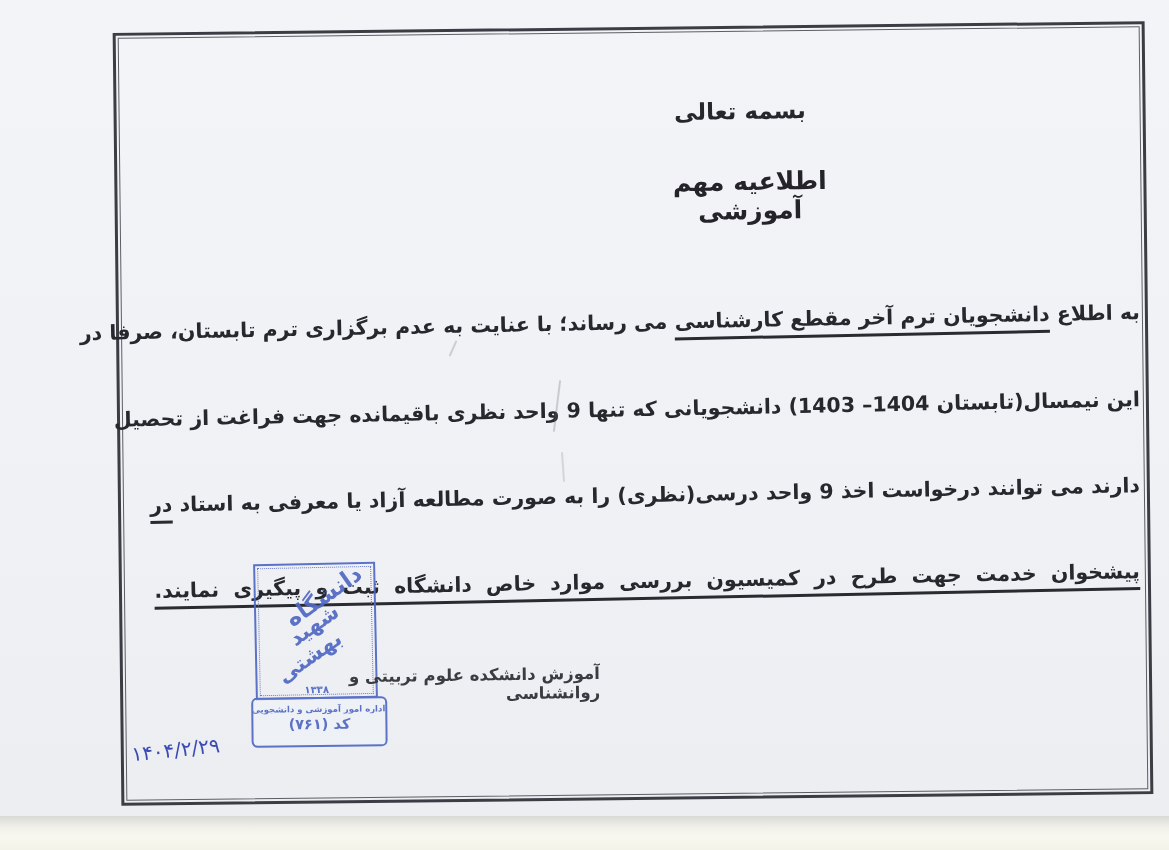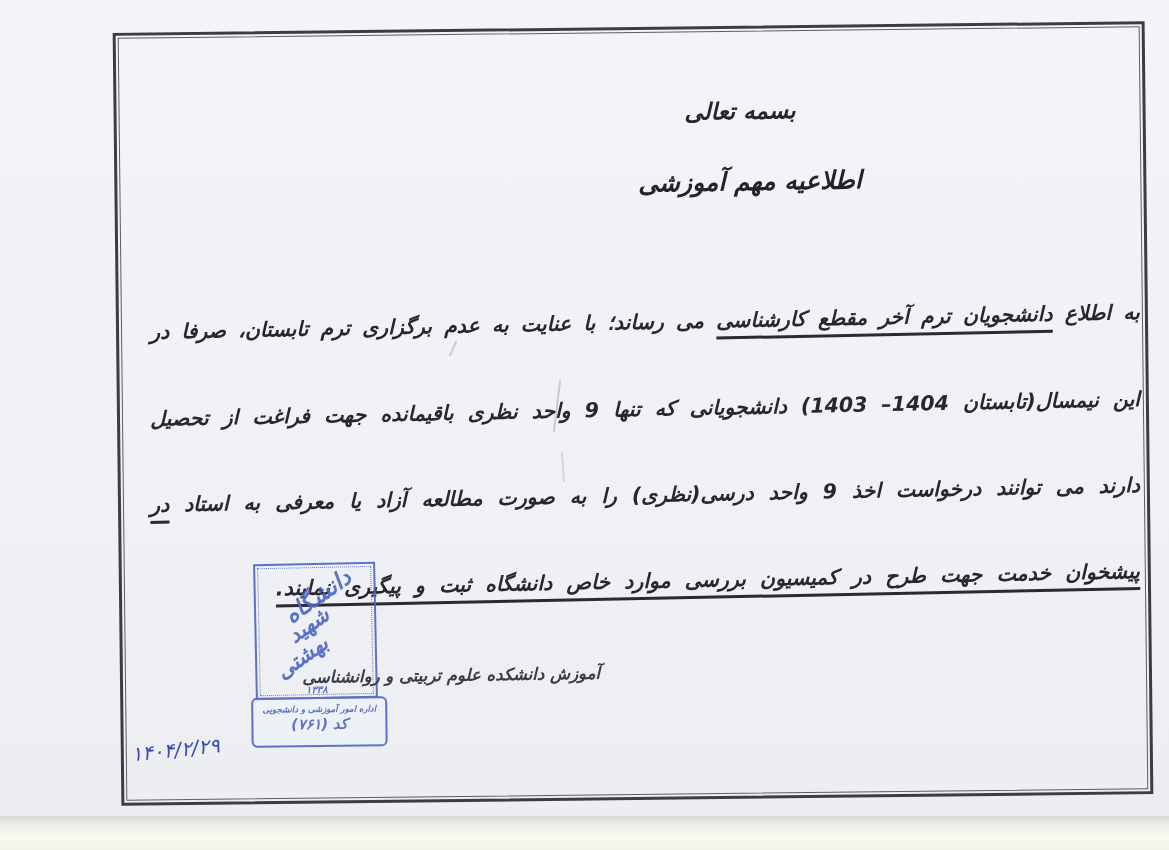--- a/index.html
+++ b/index.html
@@ -1,21 +1,21 @@
 <!DOCTYPE html>
 <html lang="fa"><head>
 <meta charset="utf-8">
 <style>
   html,body{margin:0;padding:0;}
   body{
     width:1169px;height:850px;overflow:hidden;position:relative;
     background:linear-gradient(180deg,#f3f4f8 0%,#eff1f5 60%,#ecEEf2 90%,#eceef2 100%);
     font-family:"DejaVu Sans",sans-serif;
   }
-  .scan{position:absolute;inset:0;font-style:italic;}
+  .scan{position:absolute;inset:0;}
   
   .paper-edge{
     position:absolute;left:0;top:816px;width:1169px;height:34px;
     background:linear-gradient(180deg,#d9d9d6 0%,#efefe8 30%,#f8f8f0 60%,#f3f3e9 100%);
   }
   
   .frame{
     position:absolute;left:117px;top:27px;width:1032px;height:773px;
     border:3px solid #3c3c45;transform:rotate(-0.65deg);
     box-sizing:border-box;

